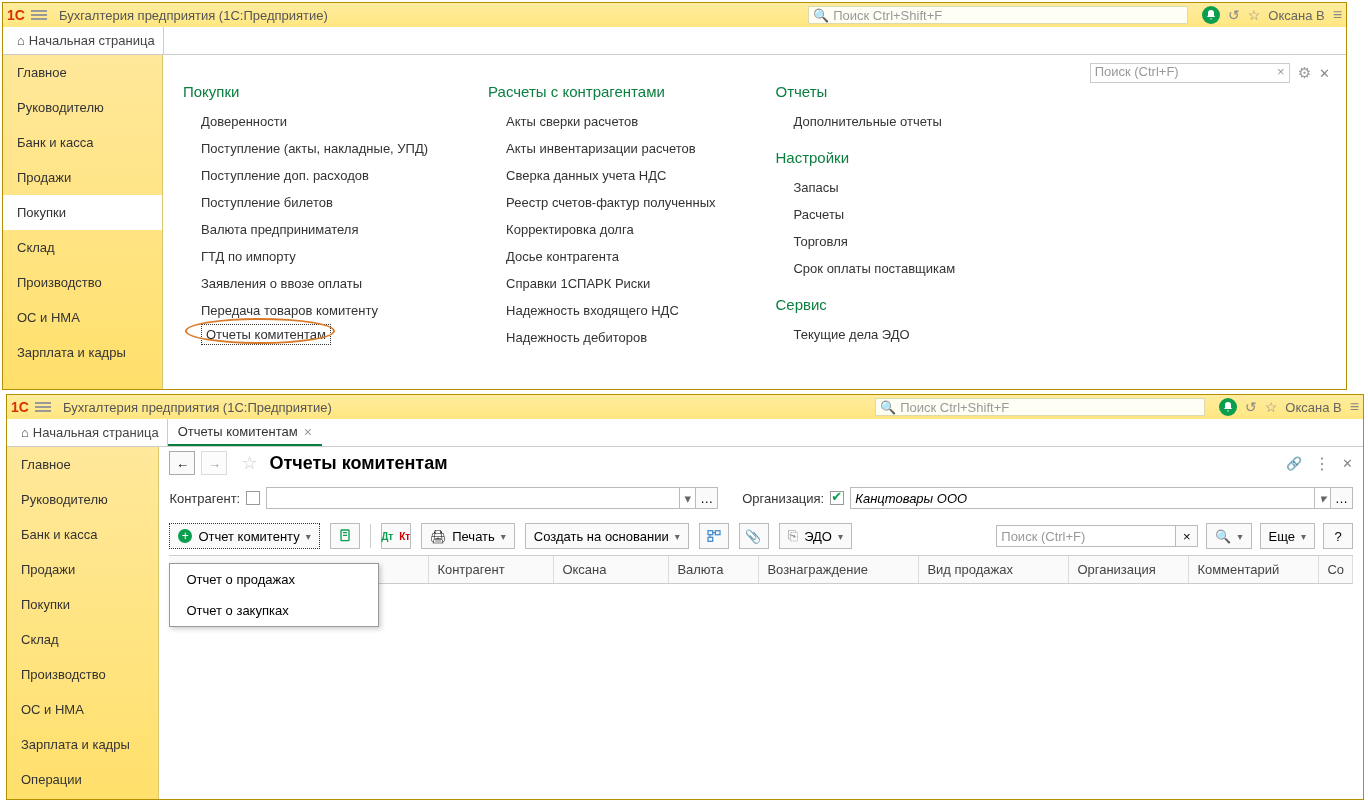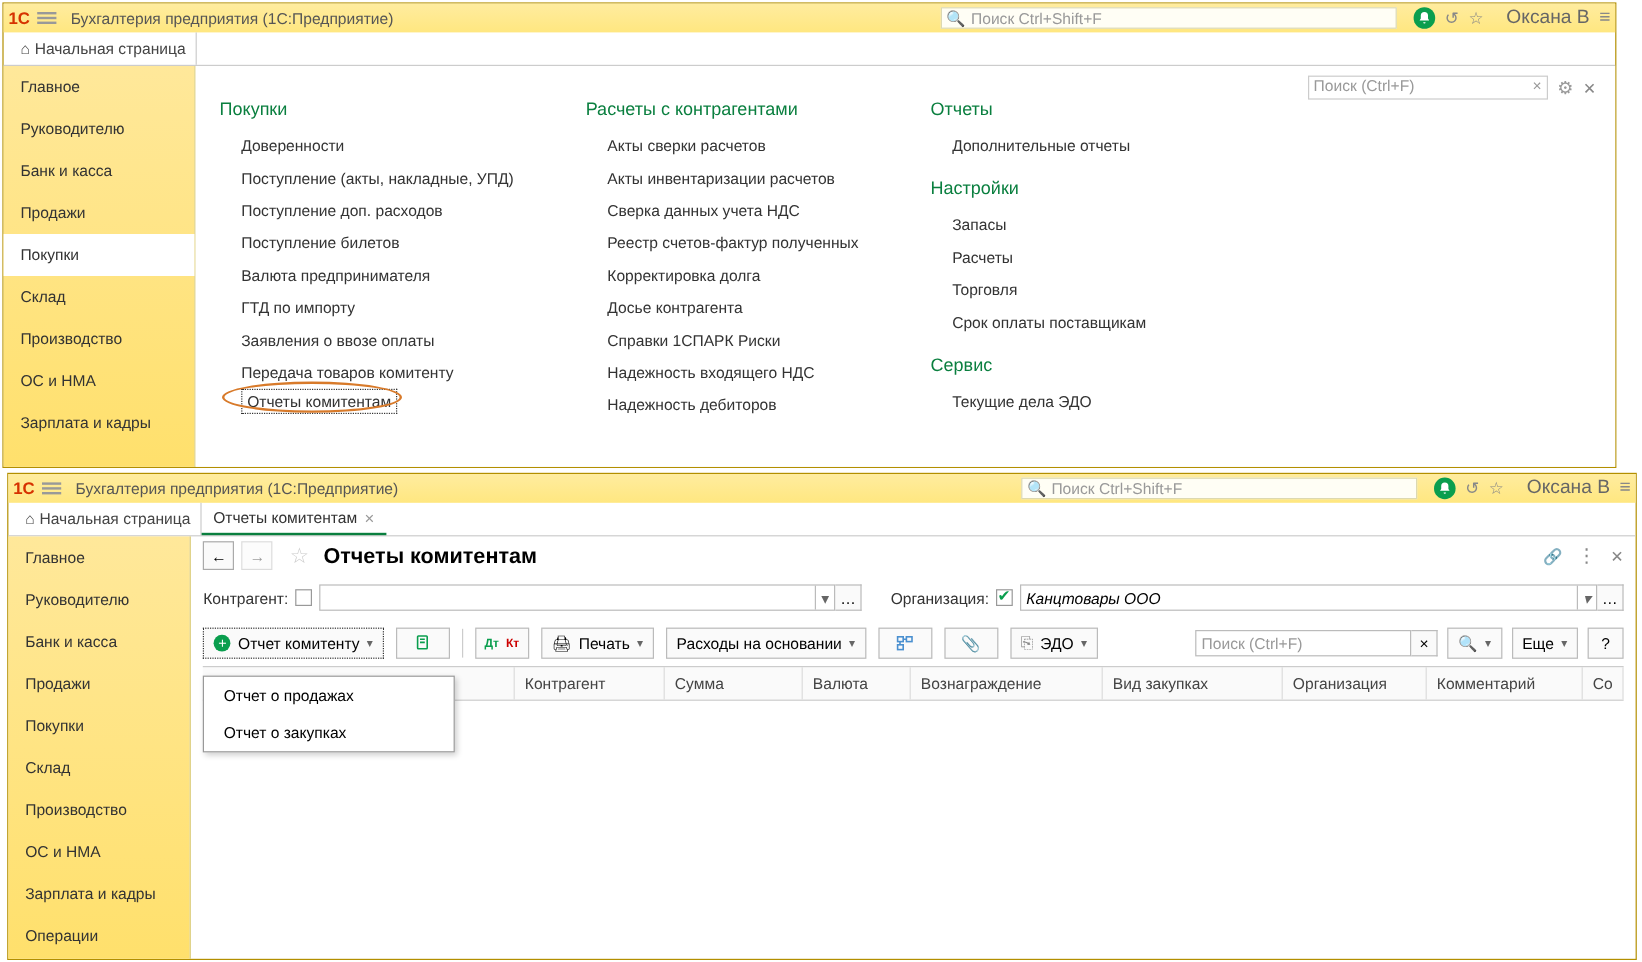--- a/index.html
+++ b/index.html
@@ -8,21 +8,21 @@
   .titlebar { height: 24px; background: linear-gradient(#ffec9f,#ffe780); display:flex; align-items:center; padding:0 4px; gap:6px;}
   .logo-1c { color:#d63200; font-weight:bold; font-size:14px;}
   .burger { display:flex; flex-direction:column; gap:2px; cursor:pointer;}
   .burger span{width:16px;height:2px;background:#999;}
   .title-text { color:#555; margin-left:6px;}
   .search-box { margin-left:auto; background:#fffef5; border:1px solid #ddd9b0; height:18px; width:380px; display:flex; align-items:center; padding:0 4px; color:#999;}
   .titlebar-icons { display:flex; align-items:center; gap:8px; margin-left:8px;}
   .bell { width:18px;height:18px; background:#0a9e4e; border-radius:50%; display:flex;align-items:center;justify-content:center;}
   .history-ico, .star-ico { color:#888; font-size:14px;}
   .tbmenu{ color:#888; font-size:16px;}
-  .username{ color:#666; font-size:16px;margin-left:11px;}
+  .username{ color:#666; font-size:13px;}
   .tabsbar { height:28px; border-bottom:1px solid #ccc; display:flex; align-items:center; padding-left:6px;}
   .tab-home { display:flex; align-items:center; gap:4px; padding:0 8px; height:100%; border-right:1px solid #ccc; color:#444;}
   .tab-open { border-bottom:2px solid #0a7f3f; padding:0 10px; height:100%; display:flex; align-items:center; gap:6px; color:#333;}
   .tab-close{ color:#999; cursor:pointer; font-size:14px;}
   .body-row{ display:flex; height:calc(100% - 24px - 28px);}
   .body-row1{ display:flex; height:calc(100% - 24px - 28px);}
   .sidebar { width:160px; background:linear-gradient(#ffe89a,#ffe06c); border-right:1px solid #d9c96f;}
   .sidebar-item{ padding:10px 14px; color:#333; cursor:pointer;}
   .sidebar-item.active{ background:#fff;}
   .content { flex:1; background:#fff; position:relative; padding:18px 20px;}
@@ -47,21 +47,21 @@
   .tools-right{ margin-left:auto; display:flex; align-items:center; gap:12px; color:#888;}
   .filter-row{ padding:8px 10px; display:flex; align-items:center; gap:6px;}
   .label{ color:#333;}
   .chk{ width:14px;height:14px;border:1px solid #999; display:inline-block; position:relative;}
   .chk.checked::after{content:'✔'; color:#0a9e4e; font-size:13px; position:absolute; top:-3px; left:0;}
   .combo{ border:1px solid #bbb; height:22px; background:#fff; display:flex; align-items:center; padding:0 4px; position:relative;}
   .combo .dd{ border-left:1px solid #bbb; width:16px; text-align:center; color:#666;position:absolute;right:0;top:0;bottom:0;display:flex;align-items:center;justify-content:center;}
   .sqbtn{ width:22px; height:22px; border:1px solid #bbb; display:flex;align-items:center;justify-content:center; background:#fafafa;cursor:pointer;}
   .toolbar{ padding:6px 10px; display:flex; gap:10px; align-items:center;}
   .tbtn{ height:26px; border:1px solid #bbb; background:#fafafa; padding:0 8px; display:flex; align-items:center; gap:6px; cursor:pointer;}
-  .tbtn.icon-only{ padding:0; width:45px; justify-content:center;}
+  .tbtn.icon-only{ padding:0; width:30px; justify-content:center;}
   .plus-circ{ width:14px;height:14px; border-radius:50%; background:#0a9e4e; color:#fff; display:flex; align-items:center;justify-content:center; font-size:12px; line-height:1;}
   .caret{ font-size:10px; color:#666;}
   .sep{ width:1px; height:24px; background:#ccc;}
   .grid-head{ display:flex; border-top:1px solid #ccc; border-bottom:1px solid #ccc; background:#fafafa; margin:0 10px;}
   .gh{ border-right:1px solid #ddd; padding:6px 8px; color:#444;}
   .dropdown-pop{ position:absolute; background:#fff; border:1px solid #999; box-shadow:2px 2px 5px rgba(0,0,0,.2); width:210px;}
   .dropdown-pop .ditem{ padding:8px 16px; cursor:pointer;}
   svg{display:block;}
   .combo-val{flex:1;}
   .tight-row{display:flex;gap:0;}
@@ -269,21 +269,21 @@
         <div class="tbtn icon-only">
           <span style="color:#0a9e4e;font-size:10px;font-weight:bold;">Дт</span>
             <span style="color:#c00;font-size:10px;font-weight:bold;">Кт</span>
         </div>
         <div class="tbtn">
           <span>🖨</span>
           <span>Печать</span>
           <span class="caret">▾</span>
         </div>
         <div class="tbtn">
-          <span>Расходы на основании</span>
+          <span>Создать на основании</span>
           <span class="caret">▾</span>
         </div>
         <div class="tbtn icon-only">
           <svg width="16" height="16" viewBox="0 0 24 24" fill="none" stroke="#4a90d0" stroke-width="2">
               <rect x="3" y="4" width="7" height="6"></rect>
               <rect x="14" y="4" width="7" height="6"></rect>
               <rect x="3" y="14" width="7" height="6"></rect>
               <path d="M10 7h4M6 10v4"></path>
             </svg>
         </div>
@@ -312,24 +312,24 @@
           </div>
           <div class="tbtn" style="width:30px;justify-content:center;">
             <span>?</span>
           </div>
         </div>
       </div>
 
       <div class="grid-head">
         <div class="gh" style="width:260px;"></div>
         <div class="gh" style="width:125px;">Контрагент</div>
-        <div class="gh" style="width:115px;">Сумма</div>
+        <div class="gh" style="width:115px;">Оксана</div>
         <div class="gh" style="width:90px;">Валюта</div>
         <div class="gh" style="width:160px;">Вознаграждение</div>
-        <div class="gh" style="width:150px;">Вид закупках</div>
+        <div class="gh" style="width:150px;">Вид продажах</div>
         <div class="gh" style="width:120px;">Организация</div>
         <div class="gh" style="width:130px;">Комментарий</div>
         <div class="gh" style="flex:1;">Со</div>
       </div>
 
       <div class="dropdown-pop" style="left:10px; top:116px;">
         <div class="ditem">Отчет о продажах</div>
         <div class="ditem">Отчет о закупках</div>
       </div>
     </div>

